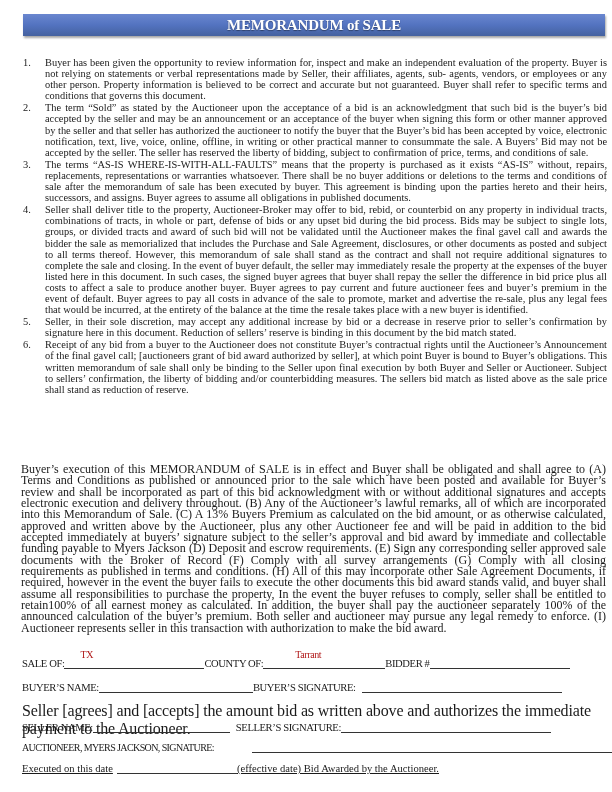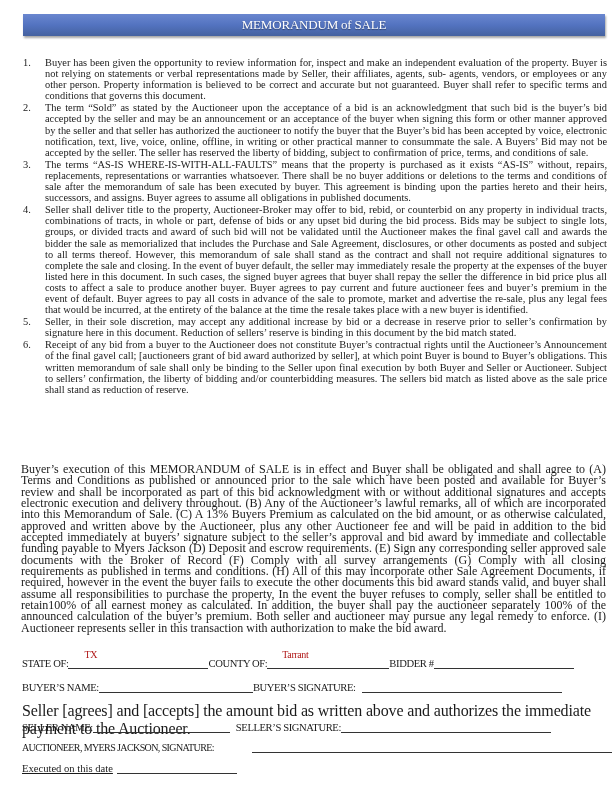--- a/index.html
+++ b/index.html
@@ -4,21 +4,21 @@
 <style>
   html, body { margin: 0; padding: 0; background: #ffffff; }
   body { width: 612px; height: 792px; position: relative; overflow: hidden;
          font-family: "Liberation Serif", "DejaVu Serif", serif; color: #1a1a1a; }
   .title-bar {
     position: absolute; left: 23px; top: 14px; width: 582px; height: 22px;
     background: linear-gradient(to bottom, #6a87cf 0%, #5373c0 50%, #44619f 100%);
     box-shadow: 1px 2px 2px rgba(0,0,0,0.35);
     display: flex; align-items: center; justify-content: center;
   }
-  .title-text { color: #ffffff; font-weight: normal; font-size: 13px; letter-spacing: -0.2px;
+  .title-text { color: #ffffff; font-weight: bold; font-size: 15px; letter-spacing: -0.2px;
                 text-shadow: 0 1px 1px rgba(0,0,0,0.4); }
   .terms { position: absolute; left: 17px; top: 57px; width: 590px; margin: 0; padding: 0; list-style: none; }
   .term { position: relative; padding-left: 28px; font-size: 10.4px; line-height: 11.1px;
           text-align: justify; margin: 0 0 0 0; }
   .term-num { position: absolute; left: 6px; top: 0; }
   .para { position: absolute; left: 21px; top: 464px; width: 585px; font-size: 12px;
           line-height: 11.35px; text-align: justify; margin: 0; }
   .sig-row { position: absolute; left: 22px; font-size: 10.6px; white-space: nowrap; display: flex; align-items: flex-end; }
   .line { display: inline-block; border-bottom: 0.8px solid #333; height: 11px; position: relative; }
   .red-val { position: absolute; color: #b01818; font-weight: normal; font-size: 10px; top: -8px; }
@@ -55,27 +55,27 @@
   </li>
   <li class="term">
     <span class="term-num">6.</span>
     <span>Receipt of any bid from a buyer to the Auctioneer does not constitute Buyer’s contractual rights until the Auctioneer’s Announcement of the final gavel call; [auctioneers grant of bid award authorized by seller], at which point Buyer is bound to Buyer’s obligations. This written memorandum of sale shall only be binding to the Seller upon final execution by both Buyer and Seller or Auctioneer. Subject to sellers’ confirmation, the liberty of bidding and/or counterbidding measures. The sellers bid match as listed above as the sale price shall stand as reduction of reserve.</span>
   </li>
 </ol>
 
 <p class="para">Buyer’s execution of this MEMORANDUM of SALE is in effect and Buyer shall be obligated and shall agree to (A) Terms and Conditions as published or announced prior to the sale which have been posted and available for Buyer’s review and shall be incorporated as part of this bid acknowledgment with or without additional signatures and accepts electronic execution and delivery throughout. (B) Any of the Auctioneer’s lawful remarks, all of which are incorporated into this Memorandum of Sale. (C) A 13% Buyers Premium as calculated on the bid amount, or as otherwise calculated, approved and written above by the Auctioneer, plus any other Auctioneer fee and will be paid in addition to the bid accepted immediately at buyers’ signature subject to the seller’s approval and bid award by immediate and collectable funding payable to Myers Jackson (D) Deposit and escrow requirements. (E) Sign any corresponding seller approved sale documents with the Broker of Record (F) Comply with all survey arrangements (G) Comply with all closing requirements as published in terms and conditions. (H) All of this may incorporate other Sale Agreement Documents, if required, however in the event the buyer fails to execute the other documents this bid award stands valid, and buyer shall assume all responsibilities to purchase the property, In the event the buyer refuses to comply, seller shall be entitled to retain100% of all earnest money as calculated. In addition, the buyer shall pay the auctioneer separately 100% of the announced calculation of the buyer’s premium. Both seller and auctioneer may pursue any legal remedy to enforce. (I) Auctioneer represents seller in this transaction  with authorization to make the bid award.</p>
 
 <div class="sig-row small-caps-ish" style="top:657px;">
-  <span>STATE OF:</span>
+  <span>SALE OF:</span>
   <span class="line" style="width:140px;">
     <span class="red-val" style="left:16px;">TX</span>
   </span>
   <span>COUNTY OF:</span>
   <span class="line" style="width:122px;">
-    <span class="red-val" style="left:15px;">Tarrant</span>
+    <span class="red-val" style="left:32px;">Tarrant</span>
   </span>
   <span>BIDDER #</span>
   <span class="line" style="width:140px;">
     <span></span>
   </span>
 </div>
 
 <div class="sig-row small-caps-ish" style="top:681px;">
   <span>BUYER’S NAME:</span>
   <span class="line" style="width:154px;">
@@ -107,13 +107,14 @@
     <span></span>
   </span>
 </div>
 
 <div class="sig-row" style="top:762px;text-decoration:underline;">
   <span>Executed on this date</span>
   <span style="width:4px;display:inline-block;"></span>
   <span class="line" style="width:120px;">
     <span></span>
   </span>
+  <span>(effective date) Bid Awarded by the Auctioneer.</span>
 </div>
 
 </body></html>

